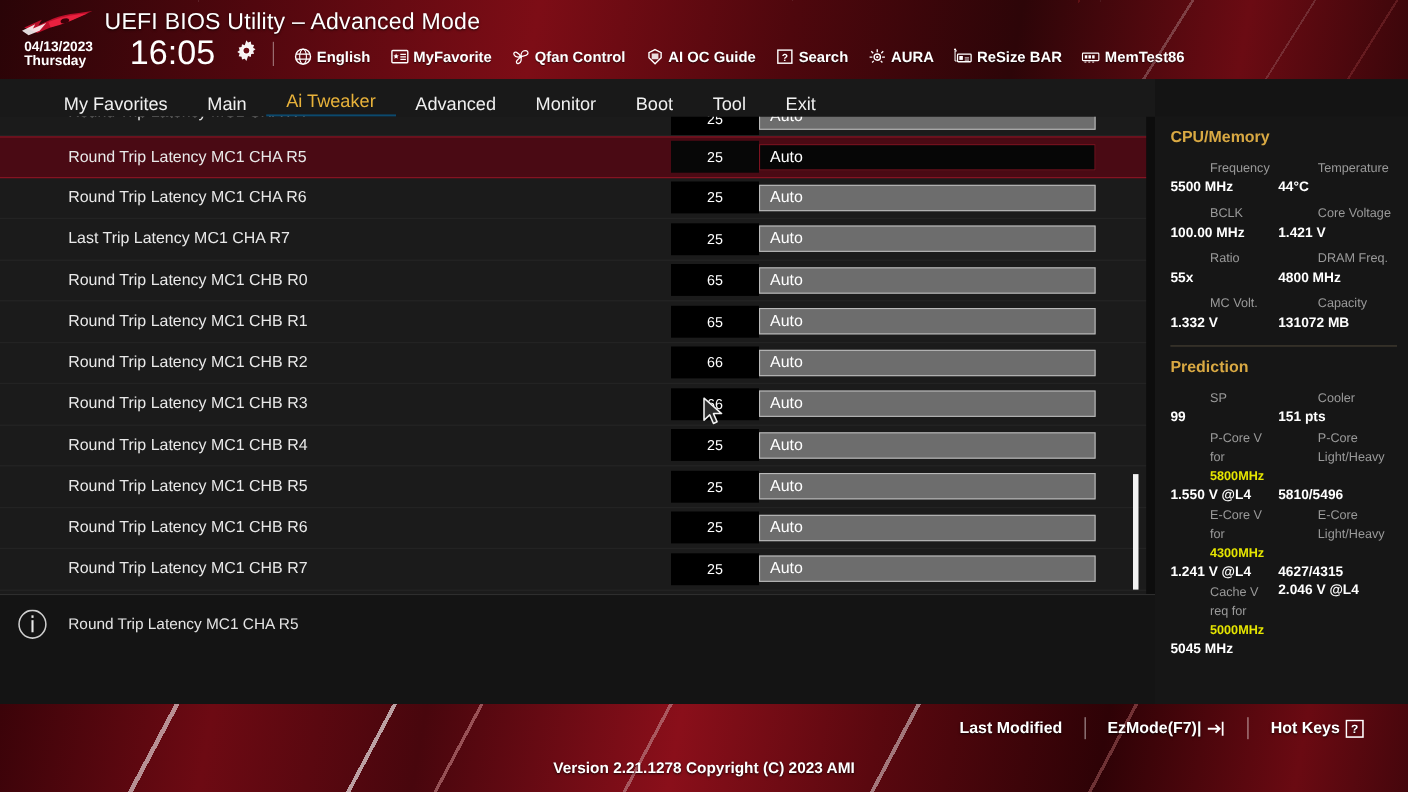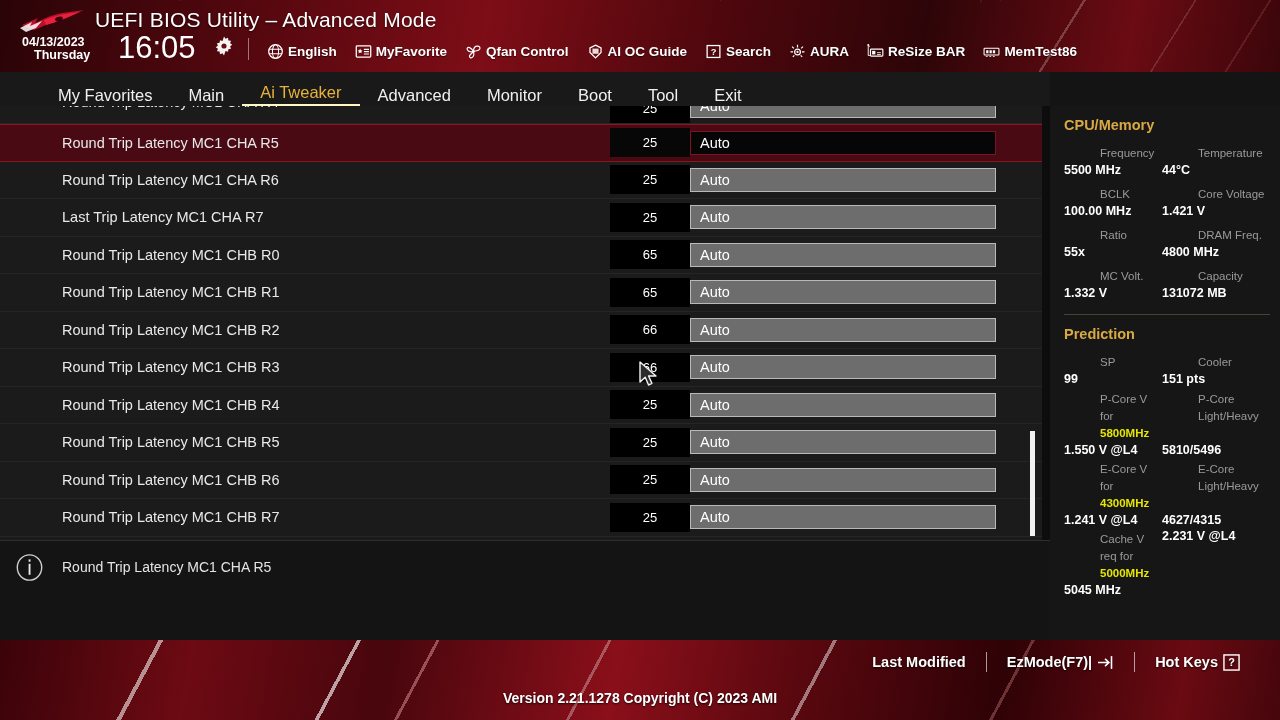--- a/index.html
+++ b/index.html
@@ -30,21 +30,21 @@
       linear-gradient(122deg, transparent 0 88%, rgba(255,130,130,.16) 88% 88.5%, transparent 88.5% 100%);
   }
   #rog-logo { position:absolute; left:18px; top:8px; width:70px; height:34px; }
   #title {
     position:absolute; left:95px; top:8px;
     font-size:21px; font-weight:400; color:#ffffff; letter-spacing:.2px;
     text-shadow:0 1px 2px rgba(0,0,0,.7);
   }
   #datetime { position:absolute; left:22px; top:36px; width:115px; }
   #datetime .d { font-size:12.5px; font-weight:bold; color:#fff; line-height:13px; }
-  #datetime .w { font-size:12.5px; font-weight:bold; color:#fff; line-height:13px;margin-left:12px; }
+  #datetime .w { font-size:12.5px; font-weight:bold; color:#fff; line-height:13px; }
   #clock {
     position:absolute; left:118px; top:31px;
     font-size:31px; font-weight:300; color:#fff; letter-spacing:0px; line-height:33px;
   }
   #gear-btn { position:absolute; left:214px; top:36px; width:20px; height:20px; }
   #hdr-sep { position:absolute; left:248px; top:38px; width:1px; height:22px; background:rgba(255,255,255,.45); }
   #hdr-tools { position:absolute; left:258px; top:40px; height:22px; display:flex; align-items:center; gap:0px; }
   .htool { display:flex; align-items:center; gap:4px; padding:0 9px; cursor:default; }
   .htool .lbl { font-size:13.5px; font-weight:bold; color:#ffffff; white-space:nowrap; text-shadow:0 1px 1px rgba(0,0,0,.6); }
   .hicon { width:17px; height:17px; flex:none; display:block; }
@@ -52,21 +52,21 @@
   
   #nav {
     position:absolute; left:0; top:72px; width:1050px; height:34px;
     background:#191919;
     display:flex; align-items:flex-end; padding-left:40px; gap:0px;
   }
   .navitem {
     font-size:16.5px; color:#f0f0f0; padding:0 18px; line-height:22px;
     white-space:nowrap; cursor:default;
   }
-  .navitem.active { color:#e8b23a; border-bottom:2px solid #fef9c3; padding-bottom:1px; }
+  .navitem.active { color:#e8b23a; border-bottom:2px solid #0c4a6e; padding-bottom:1px; }
   #nav-right-strip {
     position:absolute; left:1050px; top:72px; width:230px; height:34px; background:#141414;
   }
 
   
   #content {
     position:absolute; left:0; top:106px; width:1050px; height:434px;
     background:#1b1b1b; overflow:hidden;
   }
   .row {
@@ -399,21 +399,21 @@
       <span class="sb-hl">4300MHz</span>
     </div>
     <div class="sb-lbl">E-Core Light/Heavy</div>
     <div class="sb-val">1.241 V @L4</div>
     <div class="sb-val">4627/4315</div>
 
     <div class="sb-lbl">
       <span>Cache V req for</span>
       <span class="sb-hl">5000MHz</span>
     </div>
-    <div class="sb-val">2.231 V @L4</div>
+    <div class="sb-val">2.046 V @L4</div>
     <div class="sb-val">5045 MHz</div>
   </div>
 </div>
 
 <div id="footer">
   <div id="footer-links">
     <div class="flink">
       <span>Last Modified</span>
     </div>
     <div class="fsep"></div>

